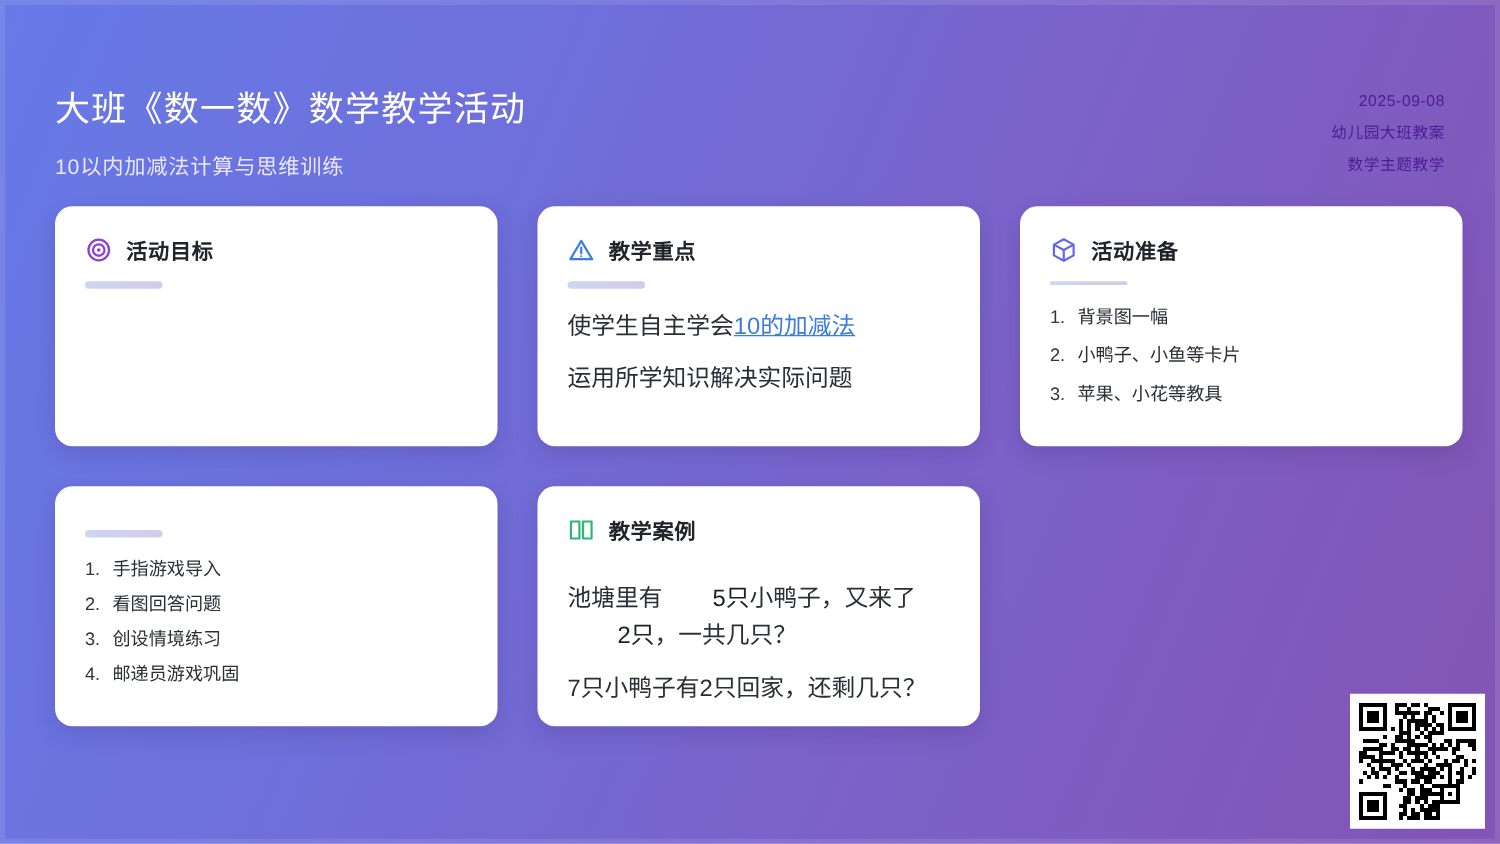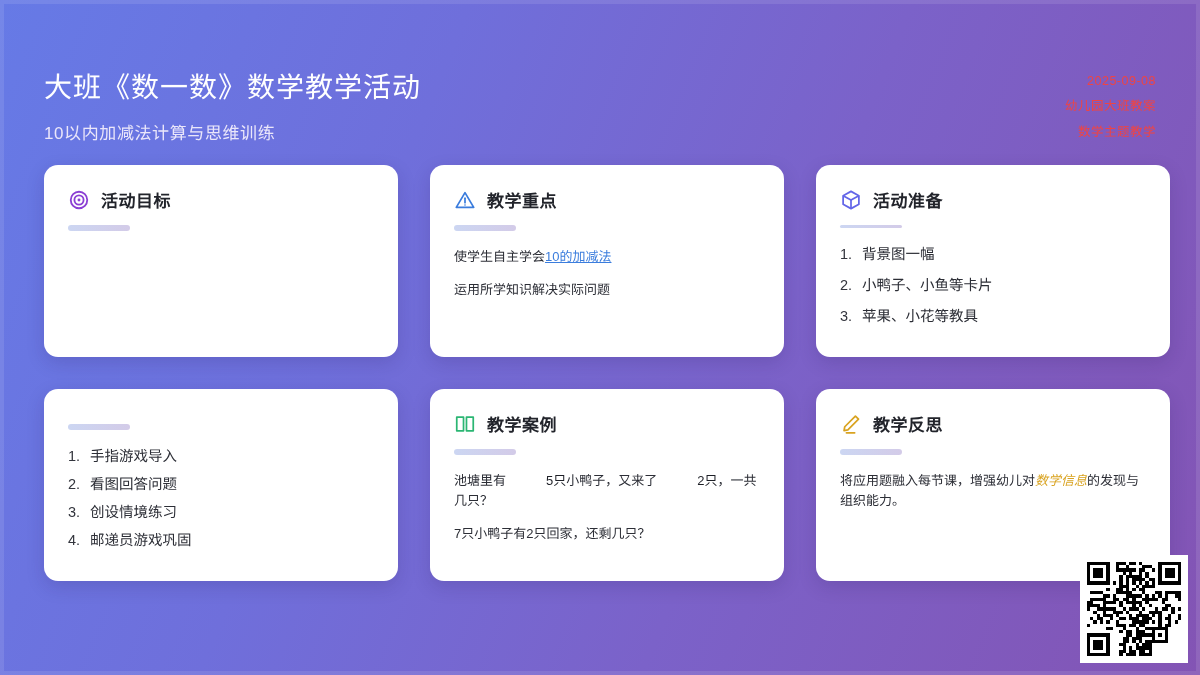--- a/index.html
+++ b/index.html
@@ -29,21 +29,21 @@
   .header-left{ display:flex; flex-direction:column; }
   .doc-title{
     font-size:28px; font-weight:400; color:#ffffff;
     letter-spacing:1px; line-height:1.25;
   }
   .doc-subtitle{
     font-size:17px; font-weight:400; color:#eae6fa;
     letter-spacing:.6px; margin-top:14px;
   }
   .header-right{ text-align:right; display:flex; flex-direction:column; gap:7px; }
-  .meta-line{ font-size:12.5px; color:#ef4444; letter-spacing:.5px; }
+  .meta-line{ font-size:12.5px; color:#4c1d95; letter-spacing:.5px; }
 
   
   .card-grid{
     position:absolute; left:44px; top:165px;
     width:1112px;
     display:grid;
     grid-template-columns:repeat(3,354px);
     grid-template-rows:192px 192px;
     column-gap:25px; row-gap:21px;gap:32px;
   }
@@ -88,21 +88,21 @@
   }
   ol.numbered li:last-child{ margin-bottom:12px; }
   ol.numbered li::before{
     content:counter(n) "."; position:absolute; left:0; top:0;
     color:#32343c;
   }
   ol.numbered.tight li{ margin-bottom:7px; }
 
   
   p.para{
-    font-size:13px; color:#2c2e36; line-height:1.55;
+    font-size:19px; color:#2c2e36; line-height:1.55;
     margin-bottom:13px;
   }
   p.para:last-child{ margin-bottom:0; }
 
   
   .hl-purple{ color:#9b4fd8; }
   .hl-link{ color:#3b7ddd; text-decoration:underline; }
   .hl-bold{ font-weight:400; color:#1d1f26;margin-left:40px; }
   .hl-gold-italic{ color:#d9a320; font-style:italic; }
 
@@ -200,33 +200,20 @@
       </svg>
       <div class="card-title">教学案例</div>
     </div>
     <div class="divider"></div>
     <div class="card-body">
       <p class="para"><span>池塘里有</span><span class="hl-bold">5只</span><span>小鸭子，又来了</span><span class="hl-bold">2只</span><span>，一共几只？</span></p>
       <p class="para">7只小鸭子有2只回家，还剩几只？</p>
     </div>
   </div>
 
-  <div class="card">
-    <div class="card-head">
-      <svg class="card-icon" viewBox="0 0 24 24" fill="none" stroke="#d9a320" stroke-width="1.9" stroke-linejoin="round" stroke-linecap="round">
-        <path d="M16.8 3.4 L20.2 6.8 L8.6 18.4 L4.4 19.2 L5.2 15 Z"></path>
-        <line x1="7" y1="21.6" x2="16" y2="21.6"></line>
-      </svg>
-      <div class="card-title">教学反思</div>
-    </div>
-    <div class="divider"></div>
-    <div class="card-body">
-      <p class="para"><span>将应用题融入每节课，增强幼儿对</span><span class="hl-gold-italic">数学信息</span><span>的发现与组织能力。</span></p>
-    </div>
-  </div>
 
 </div>
 
 <div class="qr-wrap">
   <svg viewBox="0 0 29 29" shape-rendering="crispEdges">
     <rect width="29" height="29" fill="#ffffff"></rect>
     <g fill="#000000" id="qr-cells">
         <rect x="0" y="0" width="1" height="1"></rect>
         <rect x="1" y="0" width="1" height="1"></rect>
         <rect x="2" y="0" width="1" height="1"></rect>

